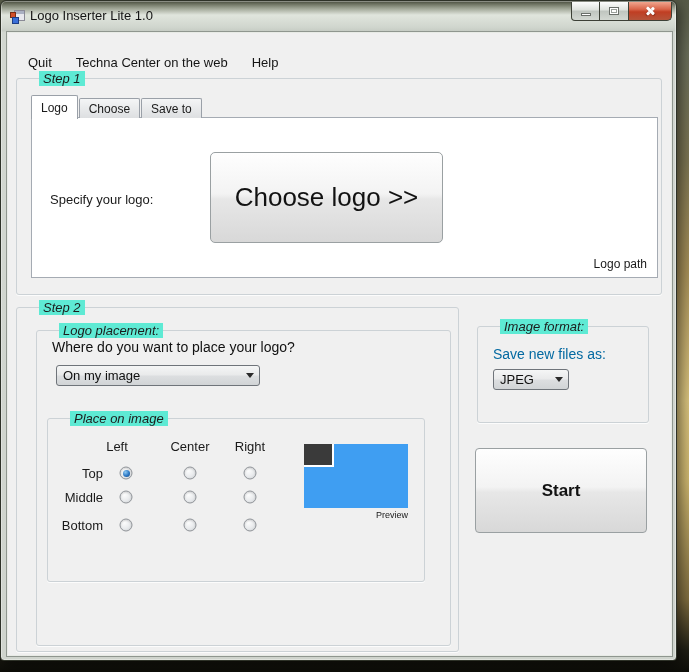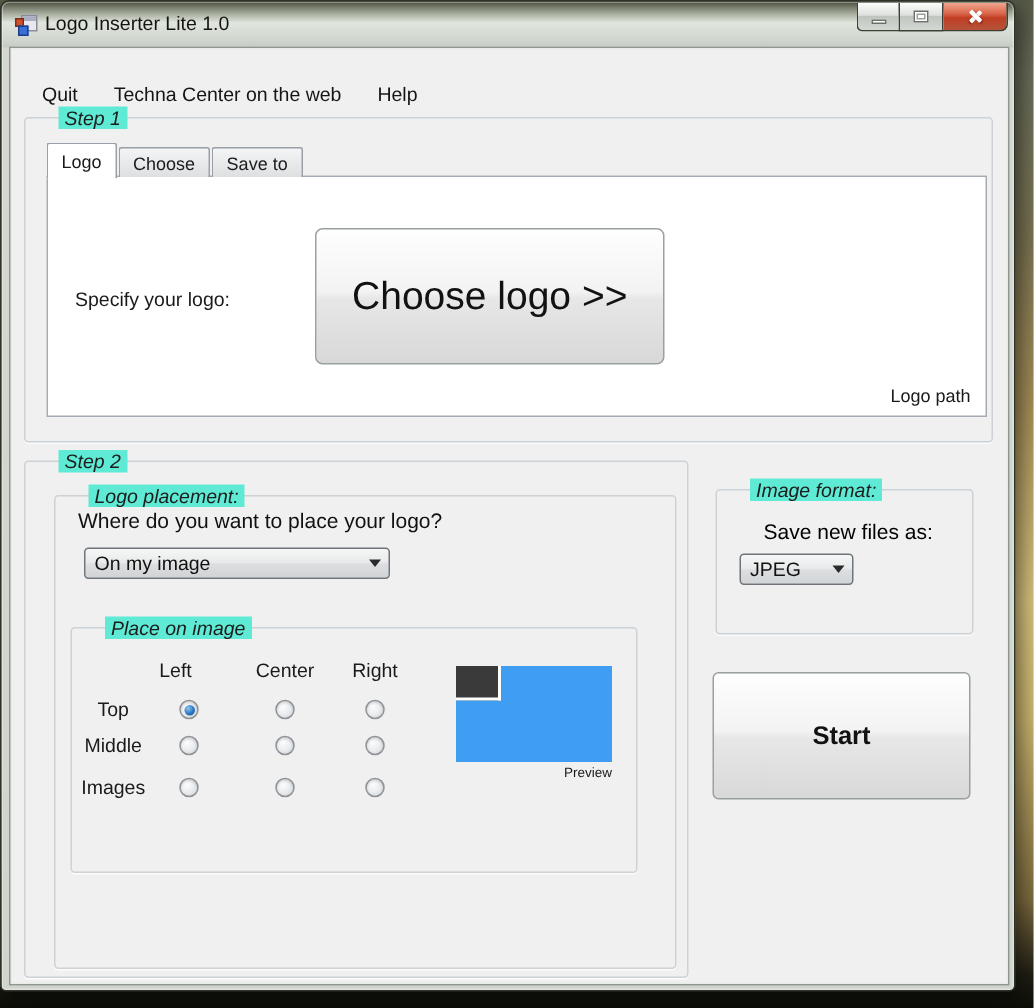--- a/index.html
+++ b/index.html
@@ -88,39 +88,39 @@
     position:absolute; height:21px; border:1px solid #6f747a; border-radius:3px;
     background:linear-gradient(180deg,#f5f6f6,#e9eaeb 46%,#dcdee0 54%,#d1d4d6);
     display:flex; align-items:center; font-size:13px; padding-left:6px; color:#111;
   }
   .combo .arrow-zone { position:absolute; right:0; top:0; bottom:0; width:18px; display:flex; align-items:center; justify-content:center; }
   .tri-down { width:0; height:0; border-left:4px solid transparent; border-right:4px solid transparent; border-top:5px solid #2a2a2a; }
   .combo1 { left:19px; top:34px; width:204px; }
 
   .place-box { left:10px; top:87px; width:378px; height:164px; }
   .col-header { position:absolute; top:20px; font-size:13px; color:#1a1a1a; transform:translateX(-50%); }
-  .row-label { position:absolute; width:55px; text-align:center; font-size:13px; color:#1a1a1a; transform:translateY(-50%); }
+  .row-label { position:absolute; width:55px; text-align:right; font-size:13px; color:#1a1a1a; transform:translateY(-50%); }
   .radio {
     position:absolute; width:13px; height:13px; border-radius:50%;
     border:1px solid #8e9297; transform:translate(-50%,-50%);
     background:radial-gradient(circle at 35% 30%, #fdfdfd, #e9ebed 55%, #ced2d5);
     box-shadow:inset 0 1px 2px rgba(0,0,0,.15);
   }
   .radio.checked::after {
     content:""; position:absolute; left:50%; top:50%; width:7px; height:7px; border-radius:50%;
     transform:translate(-50%,-50%);
     background:radial-gradient(circle at 35% 32%, #8cc8f2, #2c77c4 55%, #16497e);
   }
   .preview-img { position:absolute; left:256px; top:25px; width:104px; height:64px; }
   .preview-logo { position:absolute; left:0; top:0; width:30px; height:23px; border-right:2px solid #fff; border-bottom:2px solid #fff; }
   .preview-label { position:absolute; left:314px; top:91px; width:46px; text-align:right; font-size:9px; color:#1a1a1a; }
 
   
   .imgfmt-box { left:470px; top:294px; width:172px; height:97px; }
-  .save-label { position:absolute; left:15px; top:19px; font-size:14px; color:#000000;margin-left:16px; }
+  .save-label { position:absolute; left:15px; top:19px; font-size:14px; color:#0369a1; }
   .combo2 { left:15px; top:42px; width:76px; }
   .start-btn { position:absolute; left:468px; top:416px; width:172px; height:85px; font-size:17px; font-weight:bold; border-radius:4px; }
 </style>
 </head>
 <body>
 
 <div class="stage">
   <div class="window">
 
     <div class="titlebar">
@@ -183,21 +183,21 @@
 
           <div class="groupbox place-box">
             <span class="legend">Place on image</span>
 
             <span class="col-header" style="left:69px">Left</span>
             <span class="col-header" style="left:142px">Center</span>
             <span class="col-header" style="left:202px">Right</span>
 
             <span class="row-label" style="left:0;top:54px">Top</span>
             <span class="row-label" style="left:0;top:78px">Middle</span>
-            <span class="row-label" style="left:0;top:106px">Images</span>
+            <span class="row-label" style="left:0;top:106px">Bottom</span>
 
             <span class="radio checked" style="left:78px;top:54px"></span>
             <span class="radio" style="left:142px;top:54px"></span>
             <span class="radio" style="left:202px;top:54px"></span>
             <span class="radio" style="left:78px;top:78px"></span>
             <span class="radio" style="left:142px;top:78px"></span>
             <span class="radio" style="left:202px;top:78px"></span>
             <span class="radio" style="left:78px;top:106px"></span>
             <span class="radio" style="left:142px;top:106px"></span>
             <span class="radio" style="left:202px;top:106px"></span>

